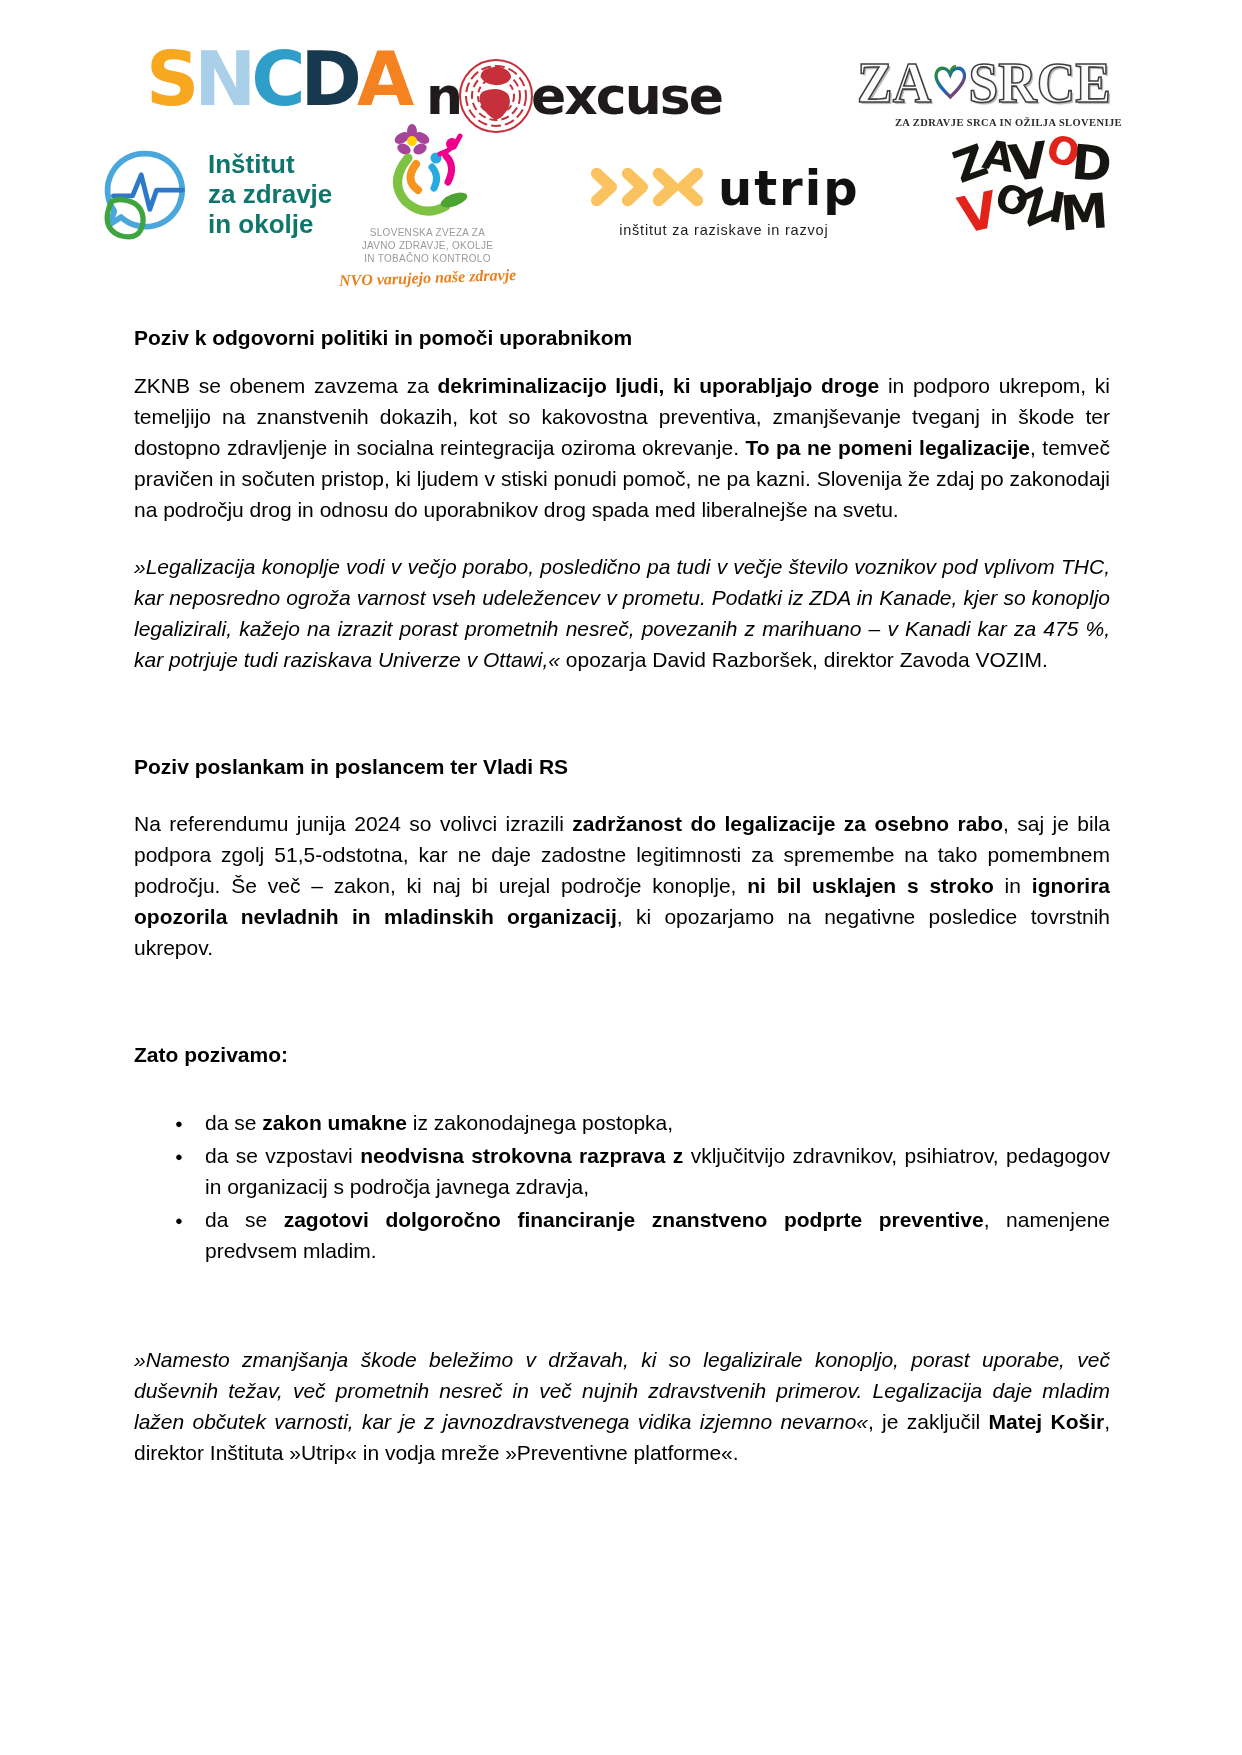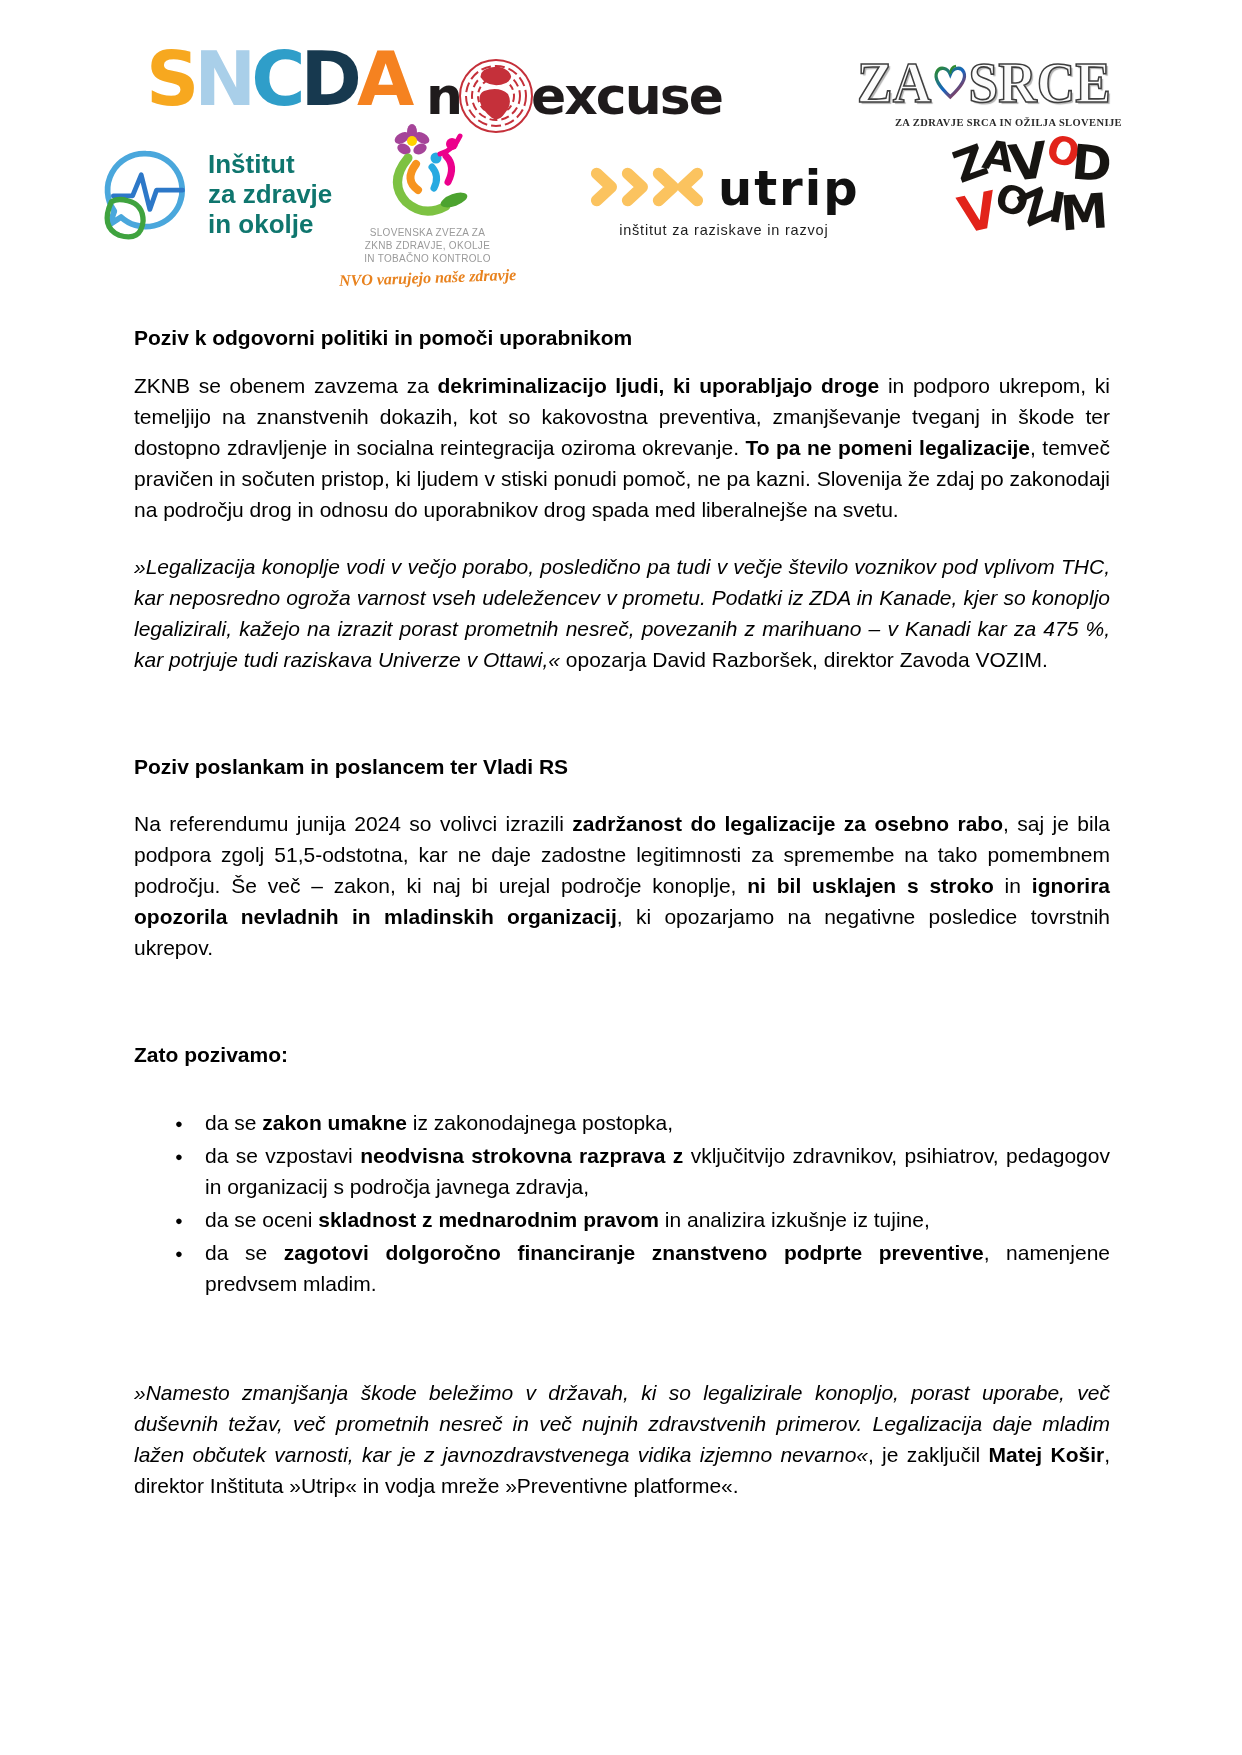--- a/index.html
+++ b/index.html
@@ -154,21 +154,21 @@
         <path d="M32,40 Q20,56 34,66" fill="none" stroke="#F7941E" stroke-width="8" stroke-linecap="round"></path>
         <circle cx="52" cy="34" r="5.5" fill="#27AAE1"></circle>
         <path d="M48,43 Q56,52 50,64" fill="none" stroke="#27AAE1" stroke-width="7" stroke-linecap="round"></path>
         <circle cx="68" cy="20" r="6" fill="#EC008C"></circle>
         <path d="M62,32 Q72,42 64,58" fill="none" stroke="#EC008C" stroke-width="7" stroke-linecap="round"></path>
         <path d="M56,30 Q70,26 76,12" fill="none" stroke="#EC008C" stroke-width="5" stroke-linecap="round"></path>
         <ellipse cx="70" cy="76" rx="14" ry="6" fill="#4CA32F" transform="rotate(-20 70 76)"></ellipse>
       </svg>
       <div class="szjzok-lines">
         <div>SLOVENSKA ZVEZA ZA</div>
-        <div>ZKNB ZDRAVJE, OKOLJE</div>
+        <div>JAVNO ZDRAVJE, OKOLJE</div>
         <div>IN TOBAČNO KONTROLO</div>
       </div>
       <div class="szjzok-tagline">NVO varujejo naše zdravje</div>
     </div>
 
     <div class="logo utrip">
       <div class="utrip-row">
         <svg class="chevrons-svg" viewBox="0 0 122 46">
           <g fill="none" stroke="#FBC35F" stroke-width="12" stroke-linecap="round" stroke-linejoin="round">
             <path d="M9,9 L24,23 L9,37"></path>
@@ -211,20 +211,19 @@
 
     <h2 class="h2-title">Poziv poslankam in poslancem ter Vladi RS</h2>
 
     <p class="p2"><span>Na referendumu junija 2024 so volivci izrazili </span><span style="font-weight: bold;">zadržanost do legalizacije za osebno rabo</span><span>, saj je bila podpora zgolj 51,5-odstotna, kar ne daje zadostne legitimnosti za spremembe na tako pomembnem področju. Še več – zakon, ki naj bi urejal področje konoplje, </span><span style="font-weight: bold;">ni bil usklajen s stroko</span><span> in </span><span style="font-weight: bold;">ignorira opozorila nevladnih in mladinskih organizacij</span><span>, ki opozarjamo na negativne posledice tovrstnih ukrepov.</span></p>
 
     <h2 class="h3-title">Zato pozivamo:</h2>
 
     <ul class="demands">
       <li><span>da se </span><span style="font-weight: bold;">zakon umakne</span><span> iz zakonodajnega postopka,</span></li>
       <li><span>da se vzpostavi </span><span style="font-weight: bold;">neodvisna strokovna razprava z</span><span> vključitvijo zdravnikov, psihiatrov, pedagogov in organizacij s področja javnega zdravja,</span></li>
-      <li><span>da se oceni </span><span style="font-weight: bold;">skladnost z mednarodnim pravom</span><span> in analizira izkušnje iz tujine,</span></li>
       <li><span>da se </span><span style="font-weight: bold;">zagotovi dolgoročno financiranje znanstveno podprte preventive</span><span>, namenjene predvsem mladim.</span></li>
     </ul>
 
     <p class="quote2"><span style="font-style: italic;">»Namesto zmanjšanja škode beležimo v državah, ki so legalizirale konopljo, porast uporabe, več duševnih težav, več prometnih nesreč in več nujnih zdravstvenih primerov. Legalizacija daje mladim lažen občutek varnosti, kar je z javnozdravstvenega vidika izjemno nevarno«</span><span>, je zaključil </span><span style="font-weight: bold;">Matej Košir</span><span>, direktor Inštituta »Utrip« in vodja mreže »Preventivne platforme«.</span></p>
 
   </div>
 </div>
 
 </body></html>

